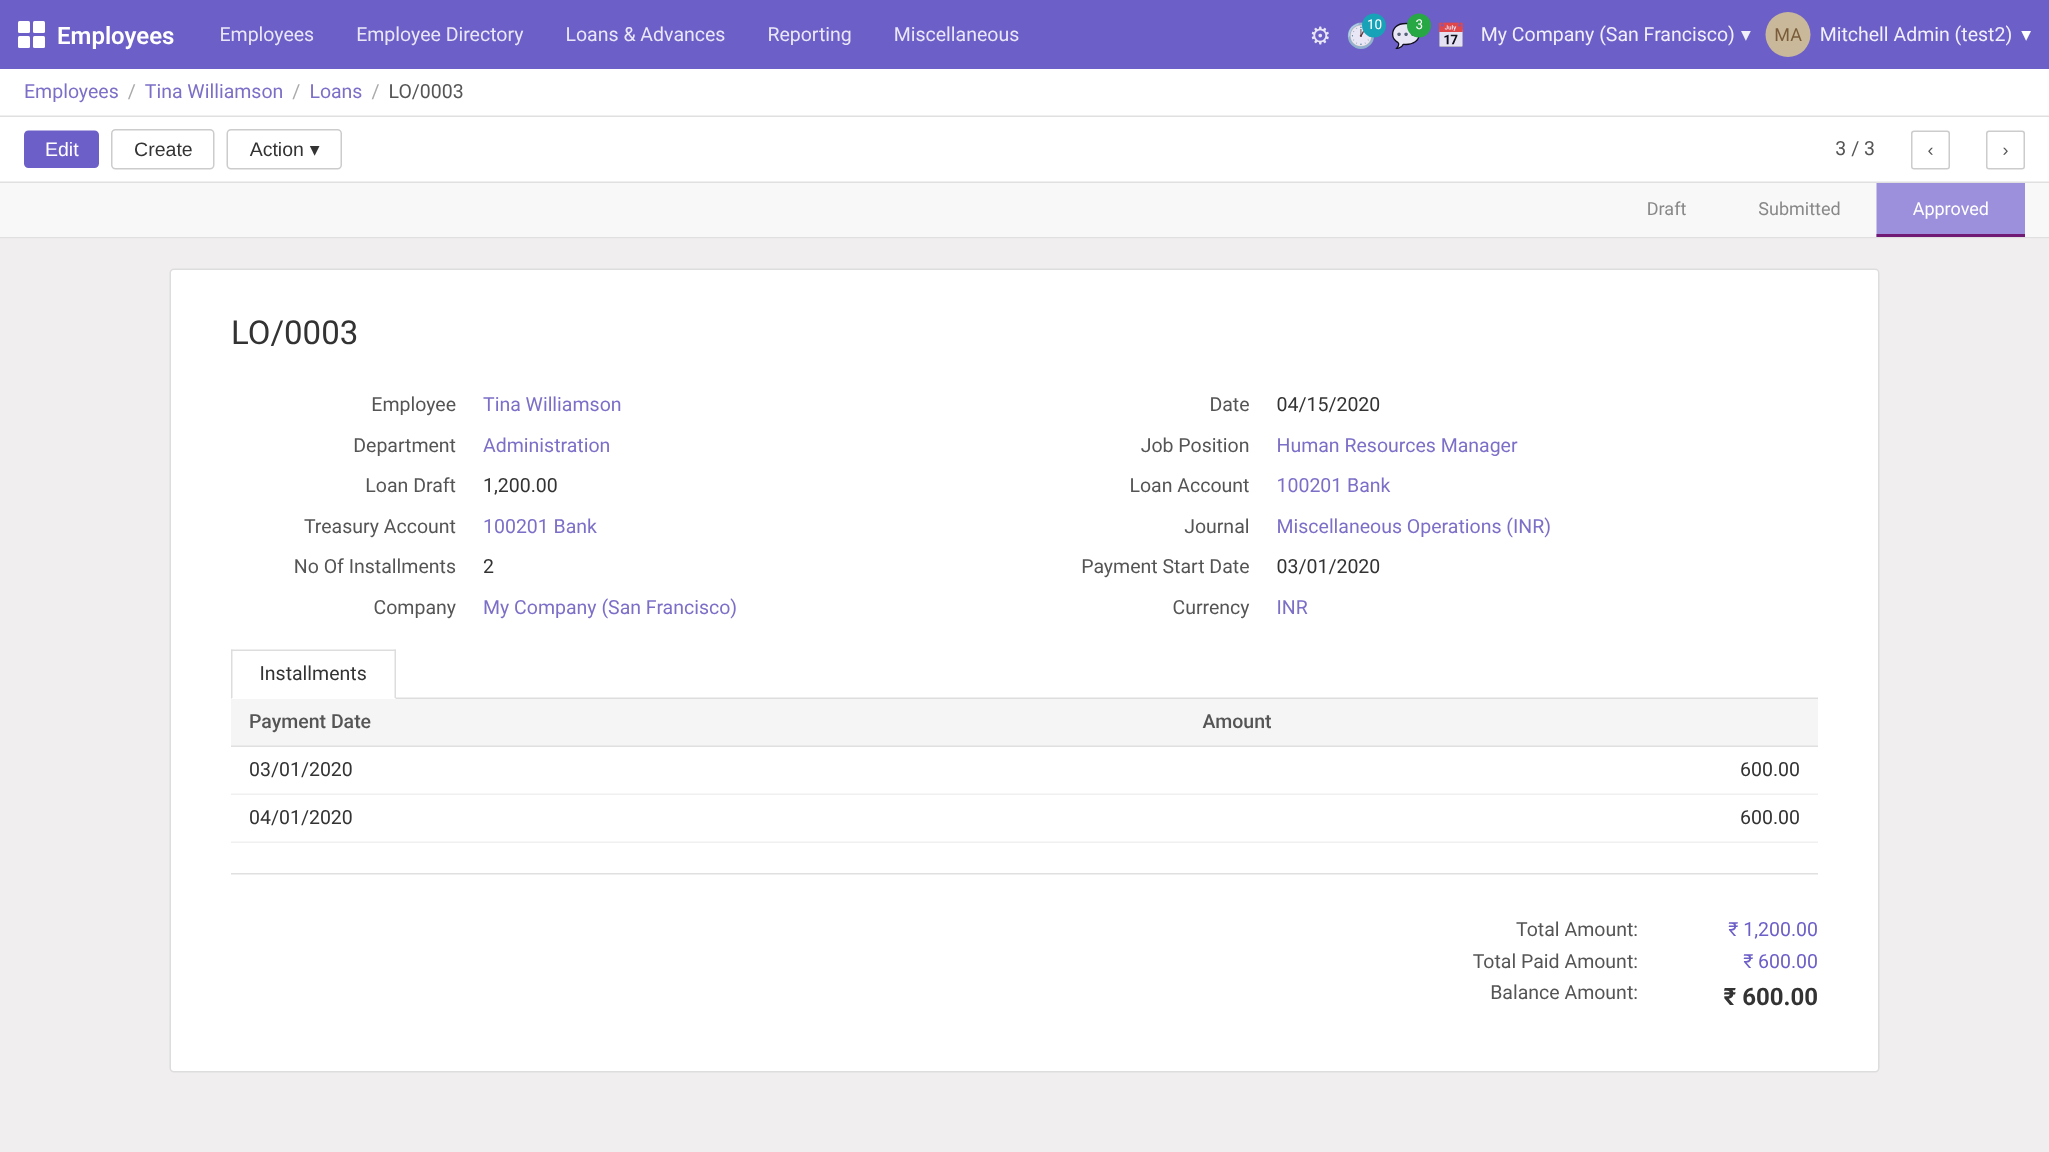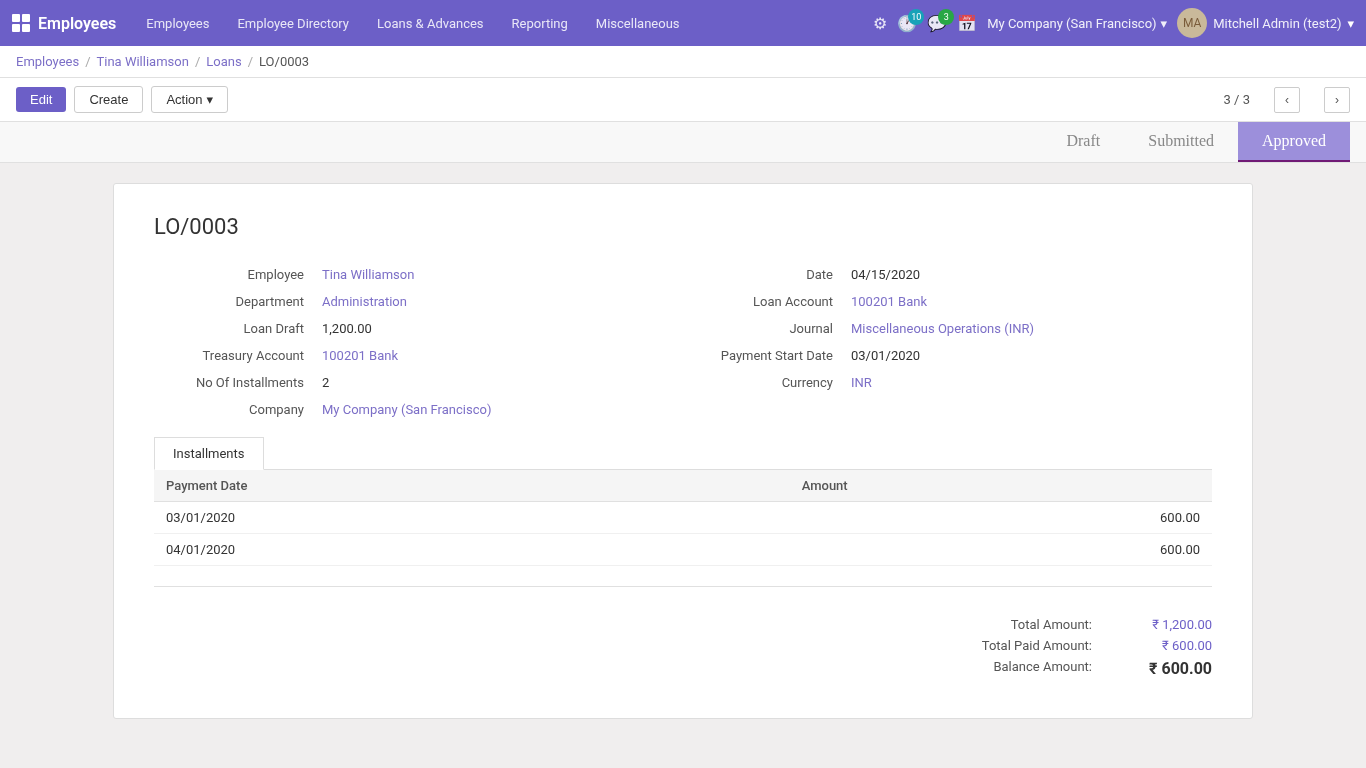--- a/index.html
+++ b/index.html
@@ -198,25 +198,24 @@
     
     .status-bar {
       background: #f8f8f8;
       border-bottom: 1px solid #e0e0e0;
       display: flex;
       justify-content: flex-end;
       padding: 0 16px;
     }
     .status-step {
       padding: 10px 24px;
-      font-size: 16px;
+      font-size: 12px;
       color: #888;
       border-bottom: 2px solid transparent;
       cursor: pointer;
-      font-family: Liberation Serif, serif;
     }
     .status-step.active {
       color: white;
       background: #9c8fdb;
       border-bottom: 2px solid #701a75;
     }
 
     
     .main-content {
       padding: 20px 20px;
@@ -462,20 +461,24 @@
         <div class="form-row">
           <span class="form-label">Company</span>
           <span class="form-value link">My Company (San Francisco)</span>
         </div>
       </div>
 
       <div class="form-col">
         <div class="form-row">
           <span class="form-label">Date</span>
           <span class="form-value">04/15/2020</span>
+        </div>
+        <div class="form-row">
+          <span class="form-label">Job Position</span>
+          <span class="form-value link">Human Resources Manager</span>
         </div>
         <div class="form-row">
           <span class="form-label">Loan Account</span>
           <span class="form-value link">100201 Bank</span>
         </div>
         <div class="form-row">
           <span class="form-label">Journal</span>
           <span class="form-value link">Miscellaneous Operations (INR)</span>
         </div>
         <div class="form-row">

